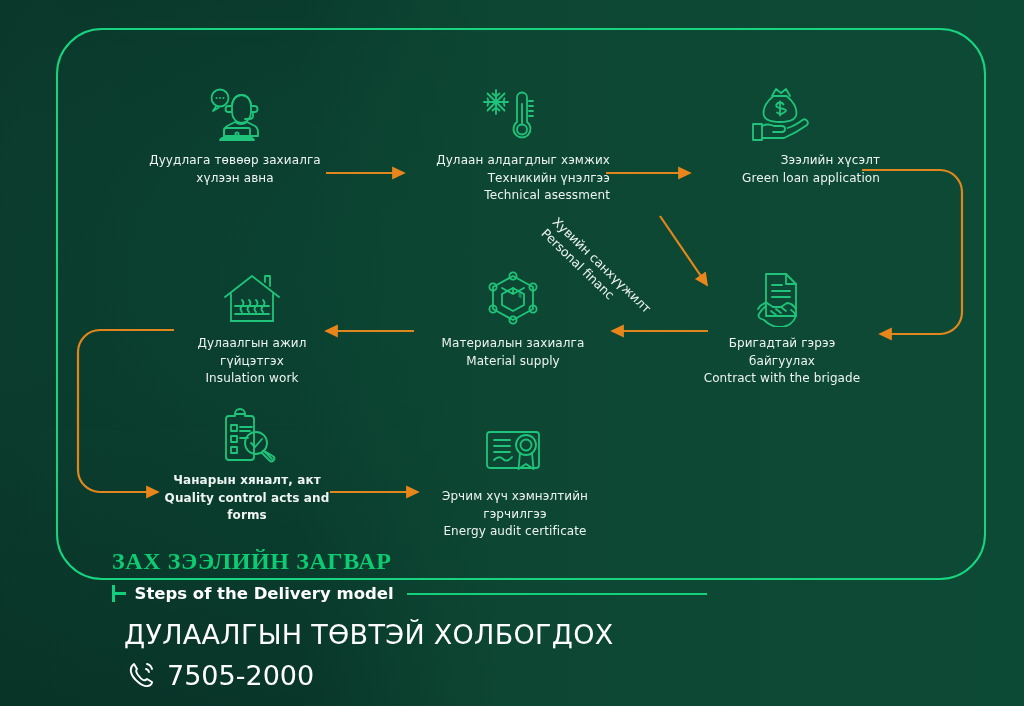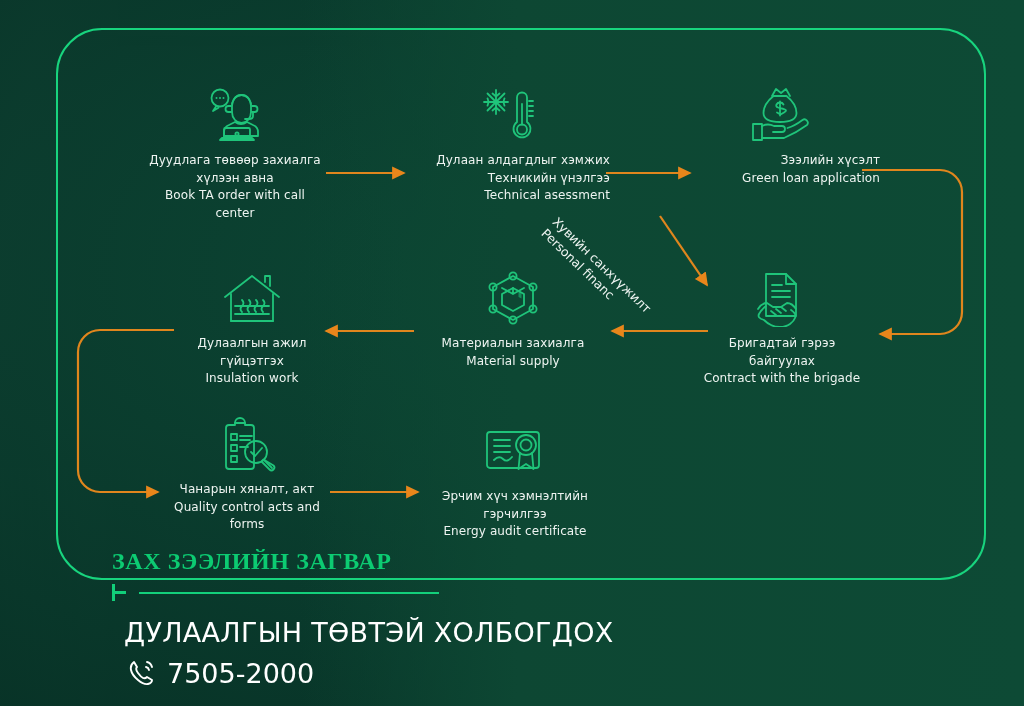--- a/index.html
+++ b/index.html
@@ -134,22 +134,20 @@
         <path d="M48 20 h2.5 a2.2 2.2 0 0 1 0 6 h-2.5"></path>
         <path d="M49 26 v4 q0 3 -4 3 h-4"></path>
         <path d="M31 36 q6 4 12 0 l6 3 q5 2 5 7 v4 H20 v-4 q0 -5 5 -7 z"></path>
         <rect x="20" y="42" width="26" height="12" rx="1.5"></rect>
         <path d="M16 54 h34 l-2 -2 H18 z"></path>
         <circle cx="33" cy="48" r="1.6"></circle>
       </svg>
     </div>
     <div class="cap">Дуудлага төвөөр захиалга
 хүлээн авна</div>
-    <div class="cap en">Book TA order with call
-center</div>
   </div>
 
   <div class="node" style="left:410px;top:82px;width:200px;text-align:right;">
     <div class="icon">
       <svg width="62" height="58" viewBox="0 0 62 58" fill="none" stroke="#1fc47a" stroke-width="1.8" stroke-linecap="round" stroke-linejoin="round">
         <g transform="translate(4,4)">
           <path d="M13 0 v24 M1 12 h24 M4.5 3.5 L21.5 20.5 M21.5 3.5 L4.5 20.5"></path>
           <path d="M9.5 3.5 L13 6.5 L16.5 3.5 M9.5 20.5 L13 17.5 L16.5 20.5"></path>
           <path d="M4.5 8.3 L5.6 12 L4.5 15.7 M21.5 8.3 L20.4 12 L21.5 15.7"></path>
         </g>
@@ -227,21 +225,21 @@
         <path d="M28 41 q-3 -3 0 -6 t0 -6"></path>
         <path d="M35 41 q-3 -3 0 -6 t0 -6"></path>
         <path d="M42 41 q-3 -3 0 -6 t0 -6"></path>
       </svg>
     </div>
     <div class="cap">Дулаалгын ажил
 гүйцэтгэх</div>
     <div class="cap en">Insulation work</div>
   </div>
 
-  <div class="node" style="left:158px;top:411px;width:178px;">
+  <div class="node" style="left:158px;top:402px;width:178px;font-weight:bold;">
     <div class="icon">
       <svg width="62" height="56" viewBox="0 0 62 56" fill="none" stroke="#1fc47a" stroke-width="1.8" stroke-linecap="round" stroke-linejoin="round">
         <path d="M13 8 h6 V6 a5 5 0 0 1 10 0 v2 h6 a3 3 0 0 1 3 3 v38 a3 3 0 0 1 -3 3 H13 a3 3 0 0 1 -3 -3 V11 a3 3 0 0 1 3 -3 z"></path>
         <path d="M19 6 h10"></path>
         <rect x="15" y="17" width="6" height="6"></rect>
         <path d="M24 19 h12 M24 23 h10"></path>
         <rect x="15" y="28" width="6" height="6"></rect>
         <path d="M24 30 h8"></path>
         <rect x="15" y="39" width="6" height="6"></rect>
         <circle cx="40" cy="35" r="11"></circle>
@@ -269,20 +267,21 @@
     <div class="cap">Эрчим хүч хэмнэлтийн
 гэрчилгээ</div>
     <div class="cap en">Energy audit certificate</div>
   </div>
 
   <div class="bottom">
     <div class="b-title">ЗАХ ЗЭЭЛИЙН ЗАГВАР</div>
     <div class="b-sub">
       <span class="tick"></span>
       <span class="tickbar"></span>
+      <span class="txt">Steps of the Delivery model</span>
       <span class="rule"></span>
     </div>
     <div class="b-main">ДУЛААЛГЫН ТӨВТЭЙ ХОЛБОГДОХ</div>
     <div class="b-phone">
       <span>
         <svg width="28" height="28" viewBox="0 0 28 28" fill="none" stroke="#ffffff" stroke-width="1.9" stroke-linecap="round" stroke-linejoin="round">
           <path d="M6 4 q-4 3 -3 8 t7 10 q6 5 10 4 t4 -4 l-5 -3 q-2 2 -4 1 t-5 -5 q-3 -4 -1 -6 l-3 -5 z"></path>
           <path d="M19 4 q4 1 5 5"></path>
           <path d="M18 9 q2.5 .7 3 3"></path>
         </svg>

